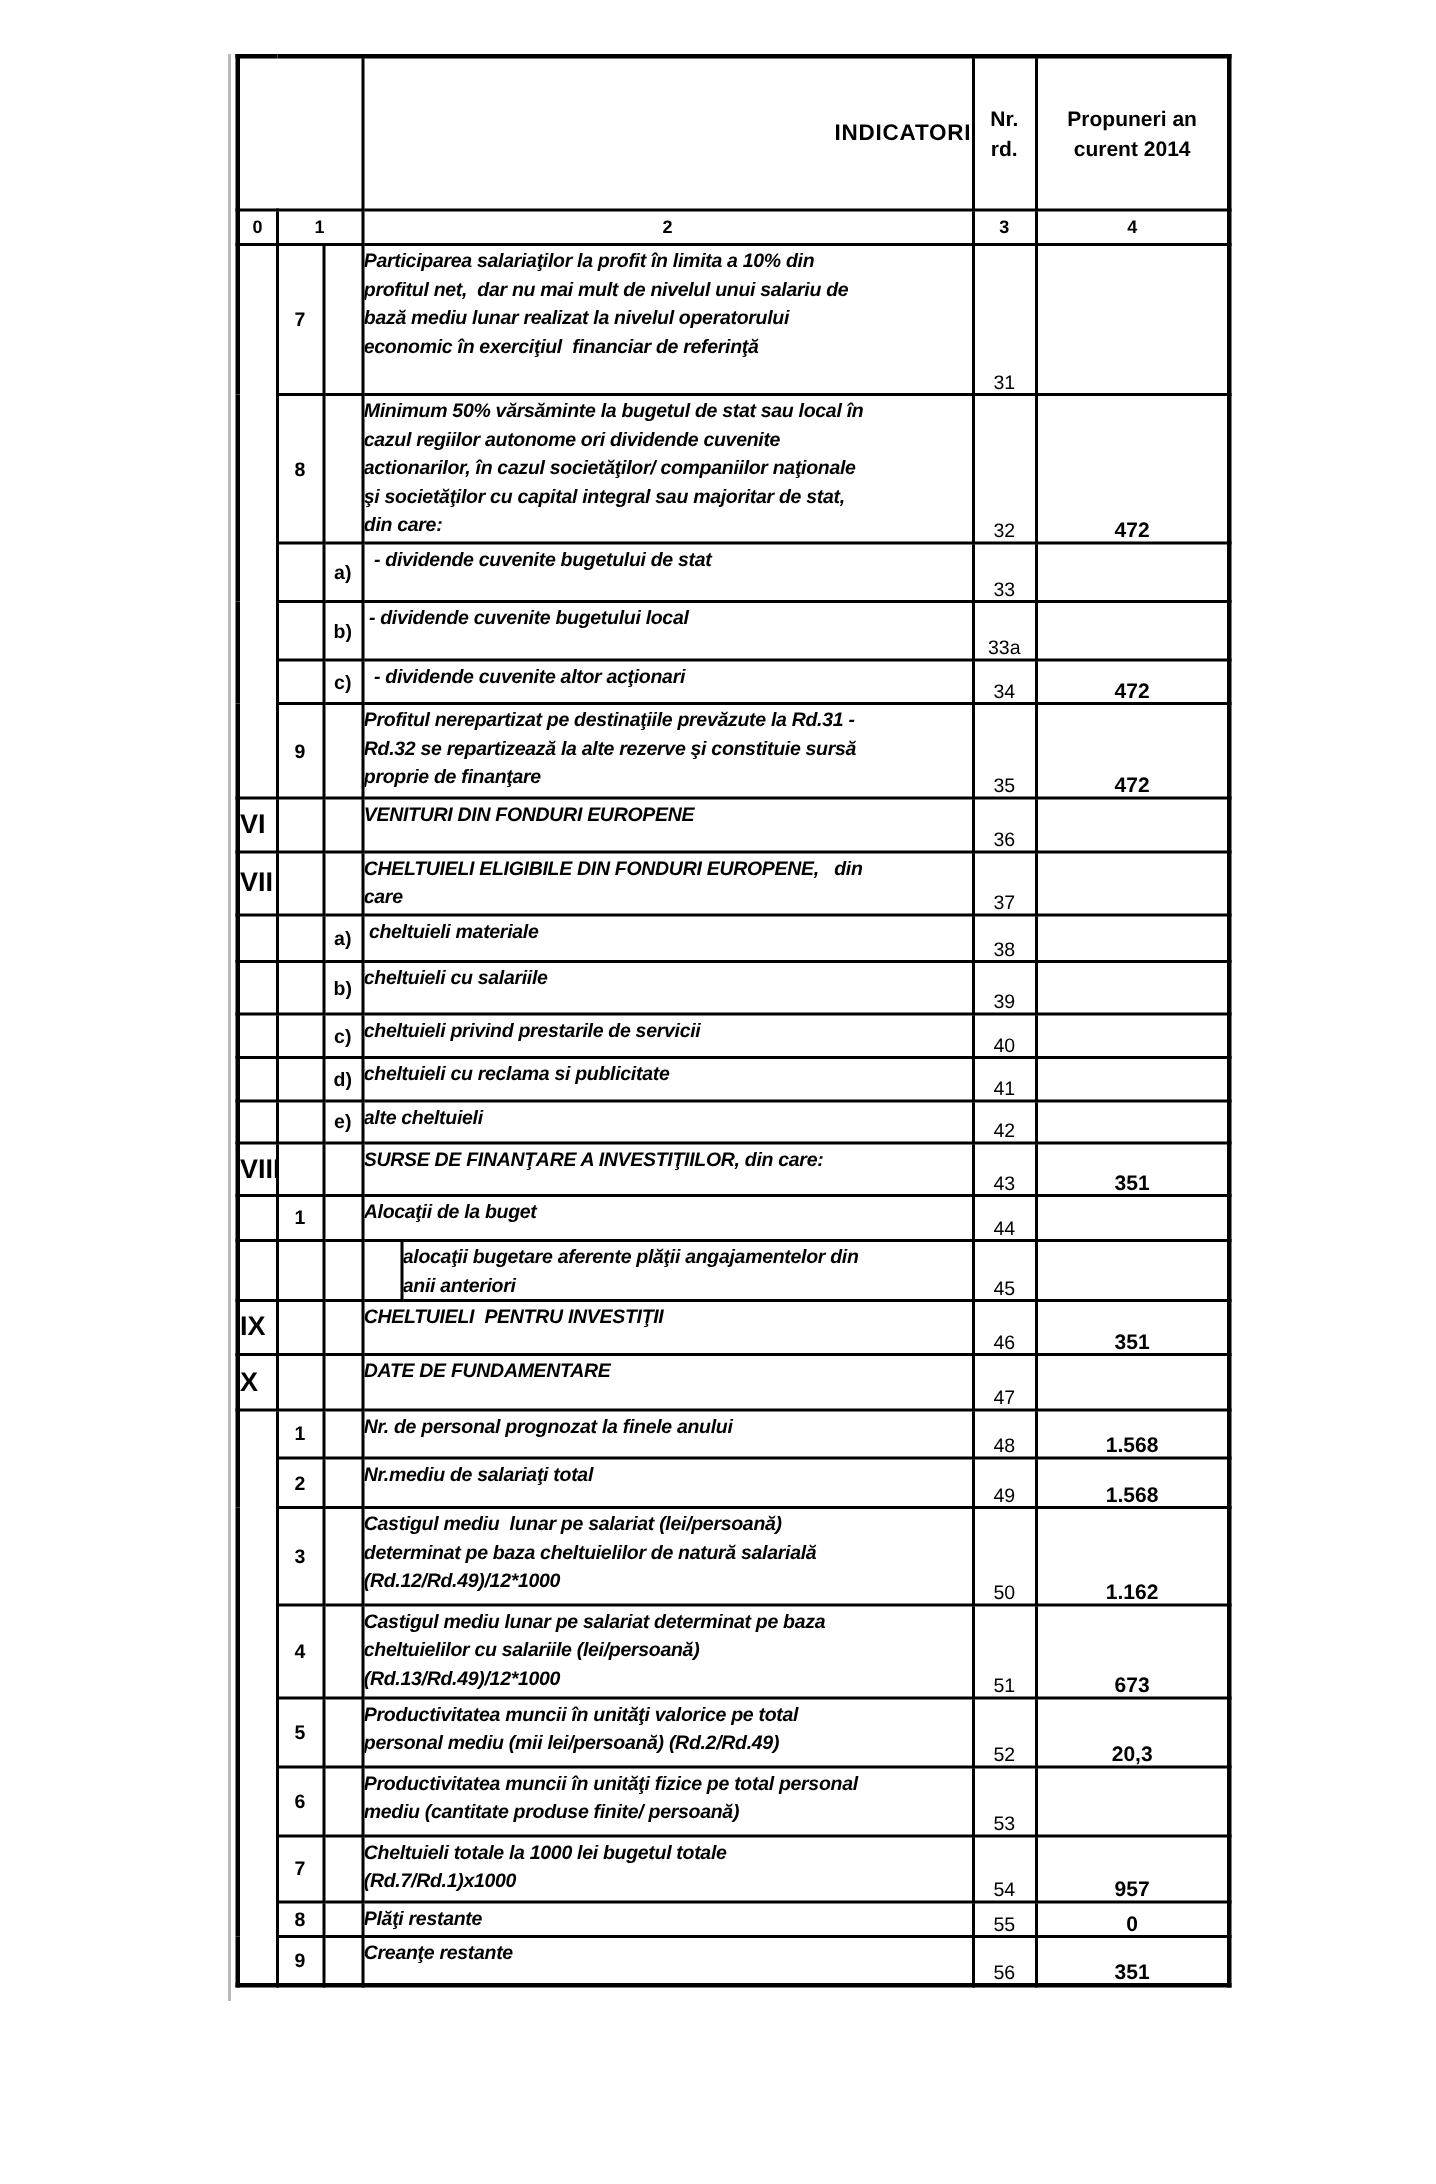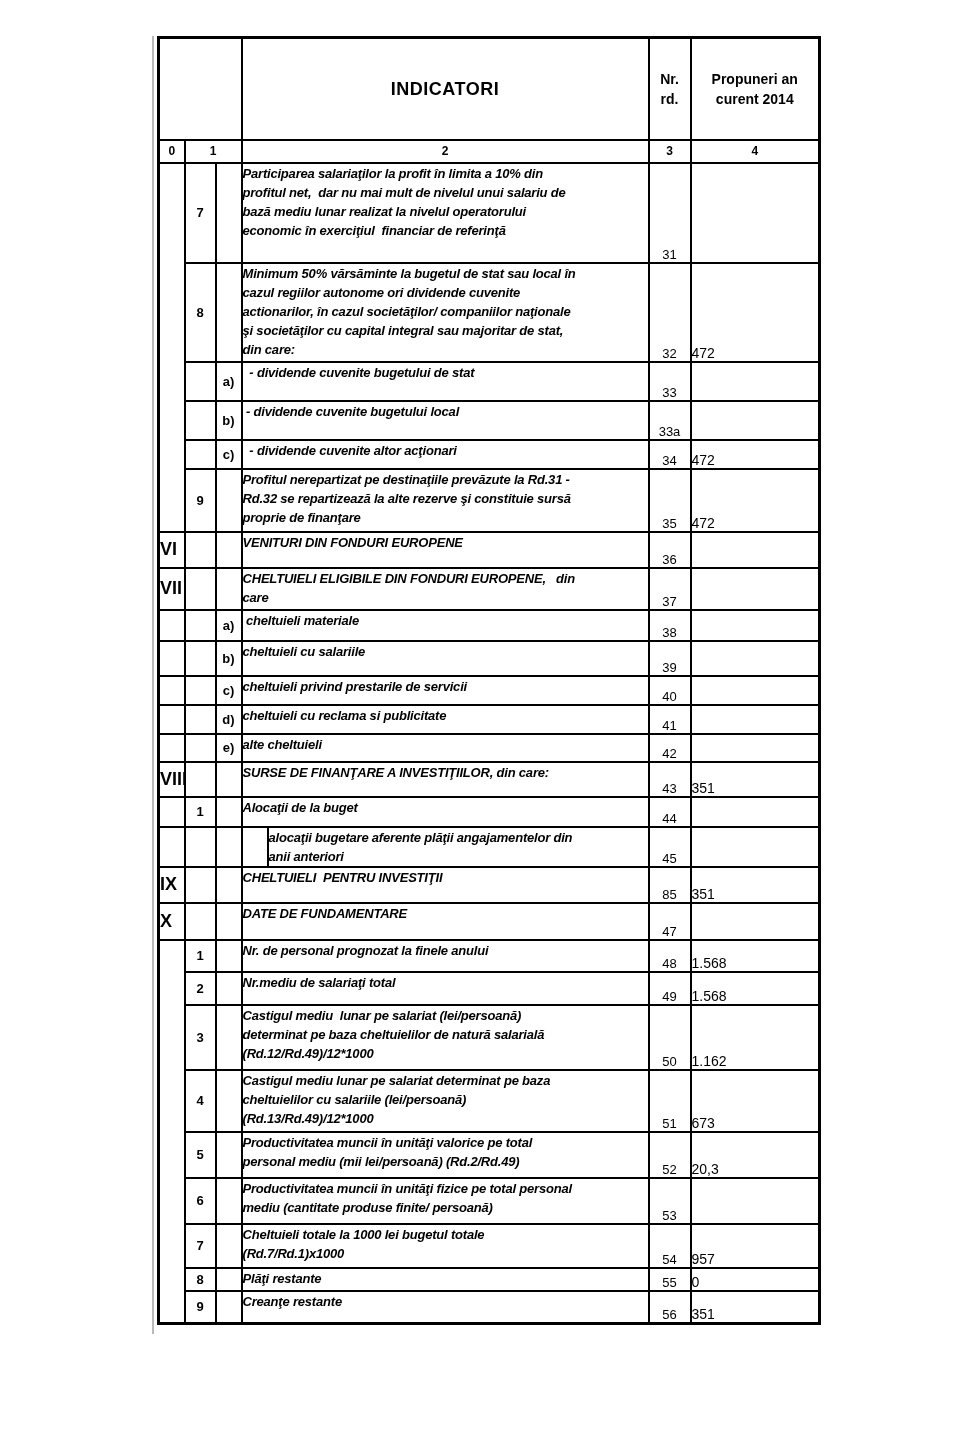--- a/index.html
+++ b/index.html
@@ -7,23 +7,23 @@
   .sheet { position:relative; width:957px; height:1456px; background:#fff; overflow:hidden; }
   .margin-line { position:absolute; left:152px; top:36px; width:2px; height:1298px; background:#b9b9b9; }
   table.grid { position:absolute; left:157px; top:36px; width:661px; border-collapse:collapse; table-layout:fixed; border:3px solid #000; }
   table.grid td { border:2px solid #000; overflow:hidden; padding:0; }
   .c0  { font-weight:bold; font-size:18px; text-align:left;  vertical-align:middle; padding:0 1px; }
   .c1  { font-weight:bold; font-size:13px; text-align:center; vertical-align:middle; }
   .c2  { font-weight:bold; font-size:13px; text-align:center; vertical-align:middle; }
   .txt { font-weight:bold; font-size:13px; letter-spacing:-0.2px; line-height:19px; text-align:left;
          vertical-align:top; padding:1px 2px 1px 3px; white-space:pre-wrap;font-style:italic; }
   .rd  { font-weight:normal; font-size:13px; text-align:center; vertical-align:bottom; padding-bottom:2px;margin-left:32px; }
-  .val { font-weight:normal; font-size:14px; text-align:left; vertical-align:bottom; padding-bottom:3px; }
+  .val { font-weight:bold; font-size:14px; text-align:center; vertical-align:bottom; padding-bottom:3px; }
   .hdr { font-weight:bold; font-size:14px; text-align:center; vertical-align:middle; white-space:pre-line; line-height:20px; }
-  .hdr-ind { font-size:18px; letter-spacing:0.5px; }
+  .hdr-ind { font-size:15px; letter-spacing:0.5px;text-align:right; }
   .colnum { font-weight:bold; font-size:12px; text-align:center; vertical-align:middle; }
 </style>
 </head>
 <body>
 
 <div class="sheet">
   <div class="margin-line"></div>
 
   <table class="grid">
     <colgroup>
@@ -186,21 +186,21 @@
           <td class="txt">alocaţii bugetare aferente plăţii angajamentelor din
 anii anteriori</td>
           <td class="rd">45</td>
           <td class="val"></td>
         </tr>
         <tr style="height: 36px;">
           <td class="c0">IX</td>
           <td class="c1"></td>
           <td class="c2"></td>
           <td class="txt" colspan="2">CHELTUIELI  PENTRU INVESTIŢII</td>
-          <td class="rd">85</td>
+          <td class="rd">46</td>
           <td class="val">351</td>
         </tr>
         <tr style="height: 37px;">
           <td class="c0">X</td>
           <td class="c1"></td>
           <td class="c2"></td>
           <td class="txt" colspan="2">DATE DE FUNDAMENTARE</td>
           <td class="rd">47</td>
           <td class="val"></td>
         </tr>

